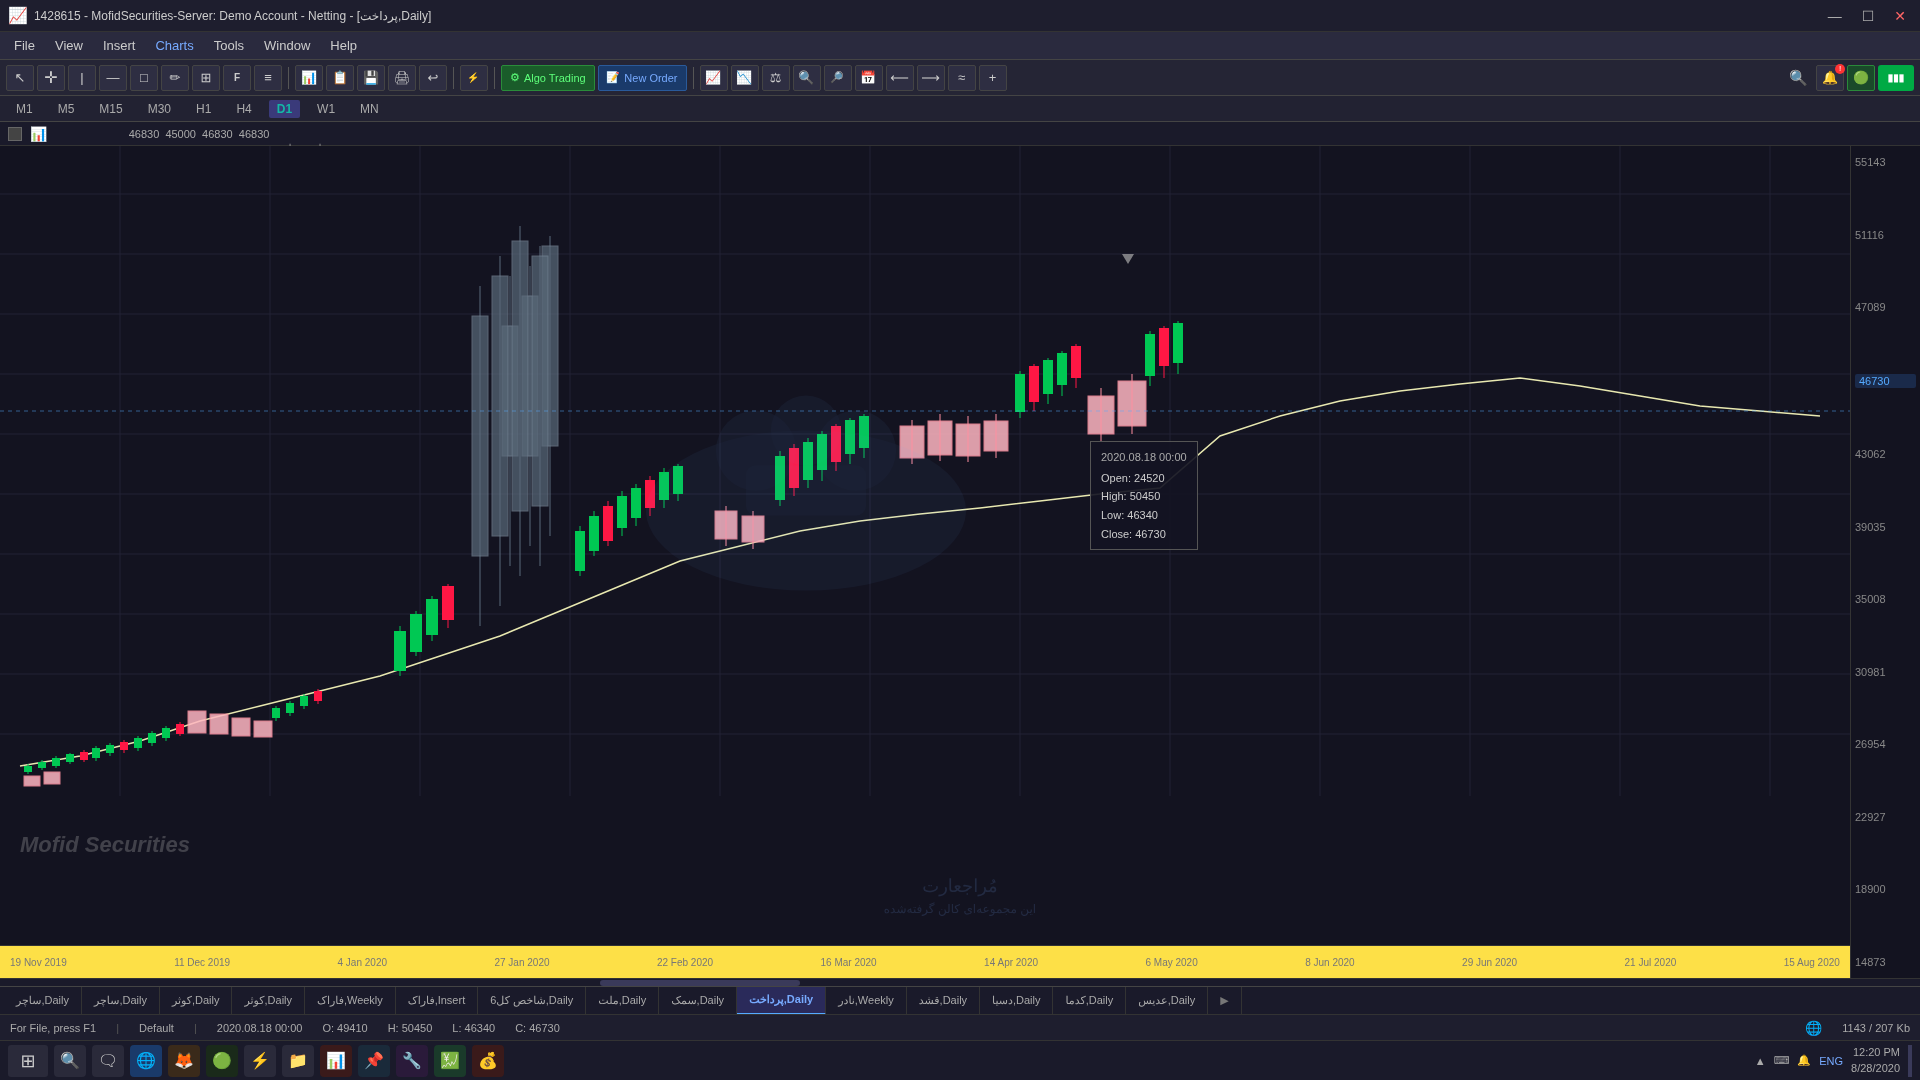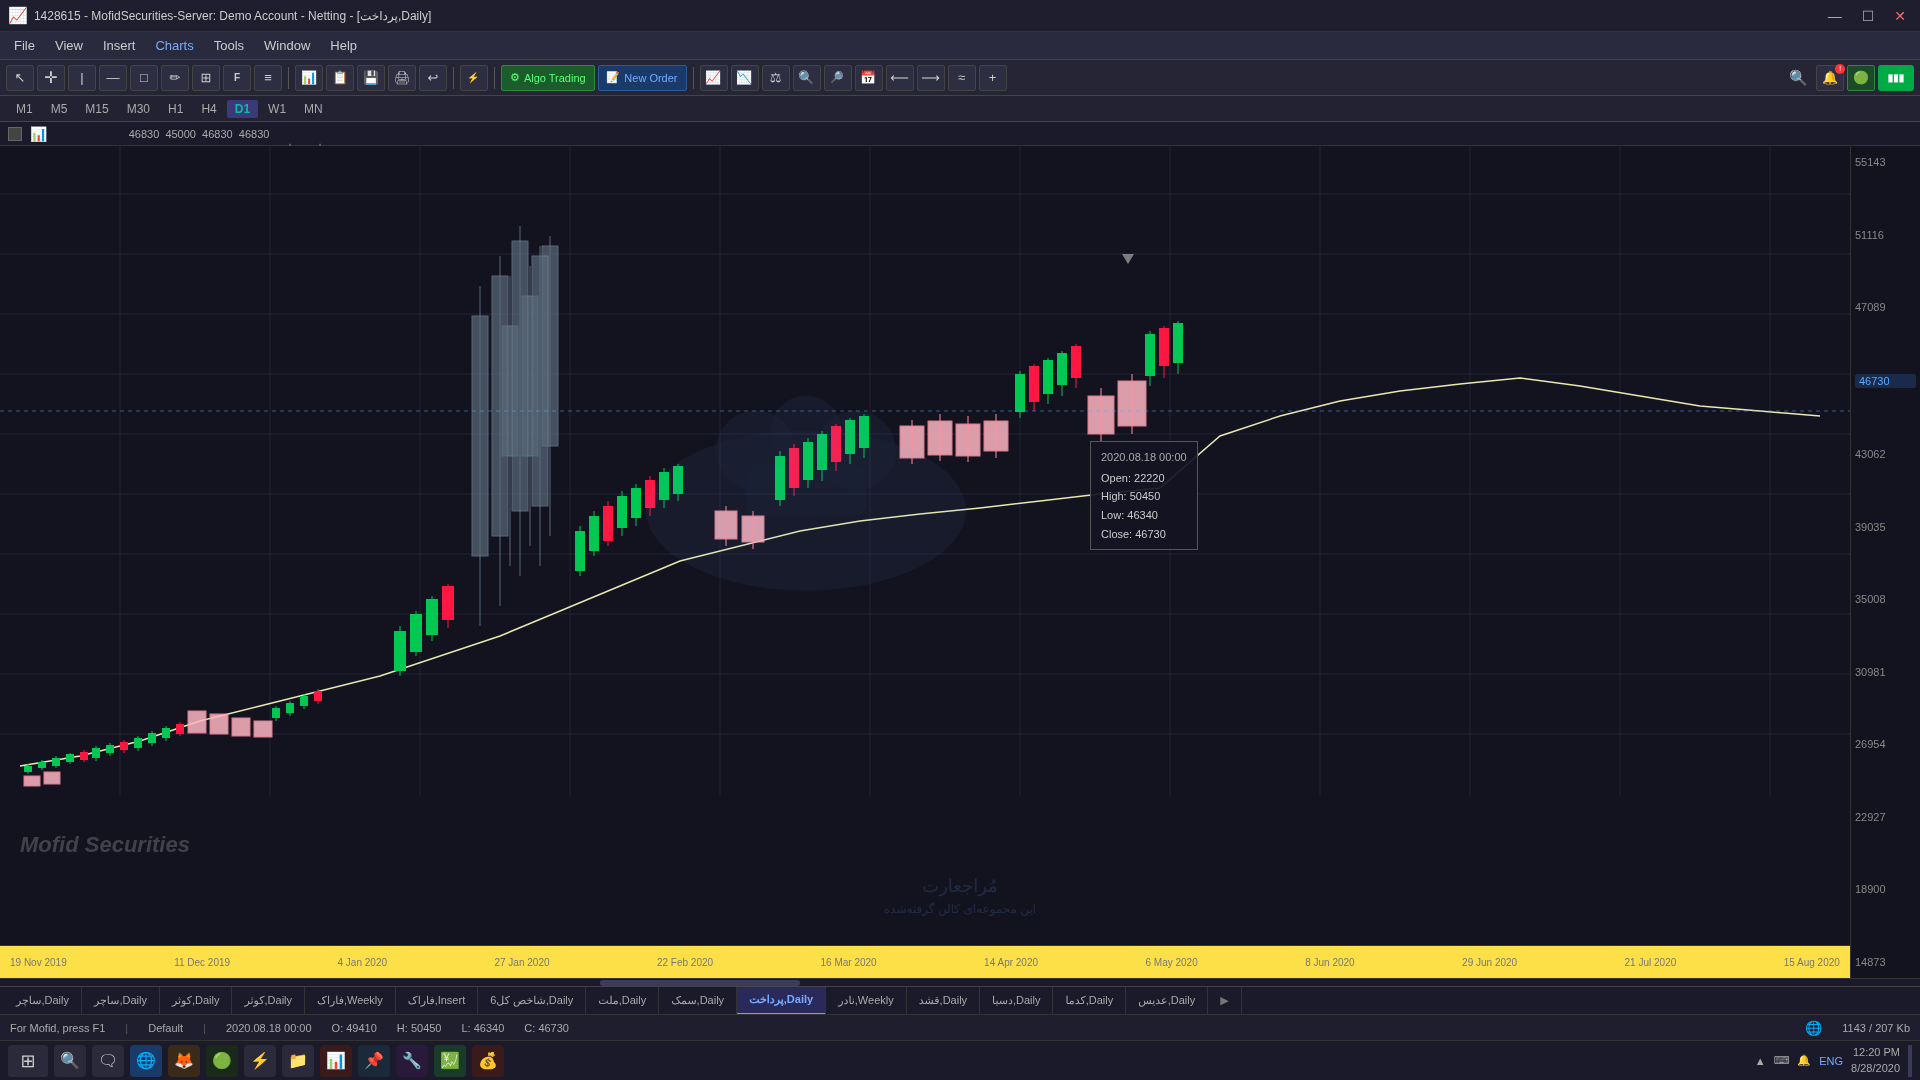--- a/index.html
+++ b/index.html
@@ -79,21 +79,21 @@
       font-size: 10px; color: #fff; font-weight: bold;
     }
 
     
     #timeframe-bar {
       height: 26px;
       background: #222232;
       display: flex;
       align-items: center;
       padding: 0 8px;
-      gap: 2px;
+      gap: 9px;
       border-bottom: 1px solid #444;
     }
     .tf-btn {
       padding: 2px 8px;
       cursor: pointer;
       color: #aaa;
       font-size: 12px;
       border-radius: 2px;
     }
     .tf-btn.active { background: #3a3a7a; color: #14b8a6; font-weight: bold; }
@@ -585,21 +585,21 @@
   <div style="position:absolute;bottom:120px;left:20px;opacity:0.3;color:#aaa;font-size:22px;font-weight:bold;font-style:italic;">
     <span>Mofid Securities</span>
   </div>
   <div style="position:absolute;bottom:60px;left:50%;transform:translateX(-50%);opacity:0.15;font-size:18px;color:#7af;text-align:center;">
     مُراجعارت<br>
     <span style="font-size:12px;">این مجموعه‌ای کالن گرفته‌شده</span>
   </div>
 
   <div id="tooltip" style="left:1090px; top:295px;">
     <div style="color:#aaa; margin-bottom:2px;">2020.08.18 00:00</div>
-    <div>Open: 22220</div>
+    <div>Open: 24520</div>
     <div>High: 50450</div>
     <div>Low: 46340</div>
     <div>Close: 46730</div>
   </div>
 
   <div id="price-scale">
     <span>55143</span>
     <span>51116</span>
     <span>47089</span>
     <span style="color:#5af; background:#1a2a4a; padding:1px 4px; border-radius:2px;">46730</span>
@@ -646,21 +646,21 @@
   <div class="tab-item active">پرداخت,Daily</div>
   <div class="tab-item">نادر,Weekly</div>
   <div class="tab-item">قشد,Daily</div>
   <div class="tab-item">دسیا,Daily</div>
   <div class="tab-item">کدما,Daily</div>
   <div class="tab-item">عدیس,Daily</div>
   <div class="tab-item" style="color:#777;">▶</div>
 </div>
 
 <div id="status-bar">
-  <span>For Mofid, press F1</span>
+  <span>For File, press F1</span>
   <span class="status-sep">|</span>
   <span>Default</span>
   <span class="status-sep">|</span>
   <span>2020.08.18 00:00</span>
   <span>O: 49410</span>
   <span>H: 50450</span>
   <span>L: 46340</span>
   <span>C: 46730</span>
   <span style="flex:1"></span>
   <span style="font-size:14px;">🌐</span>

